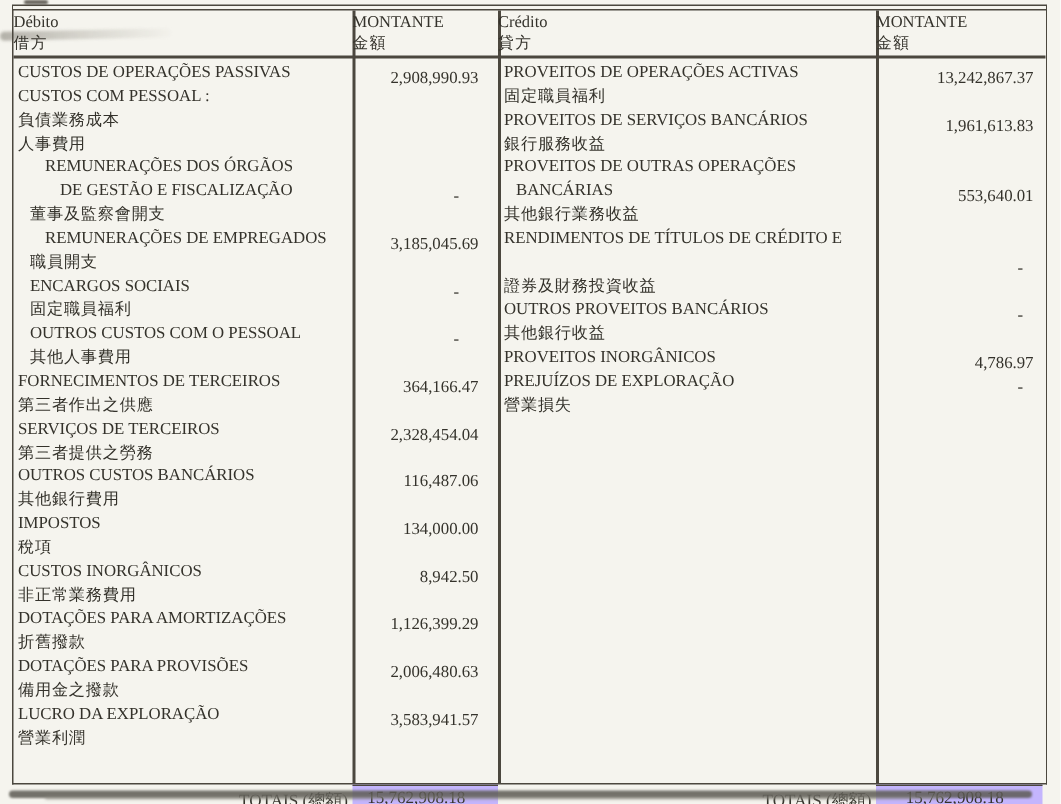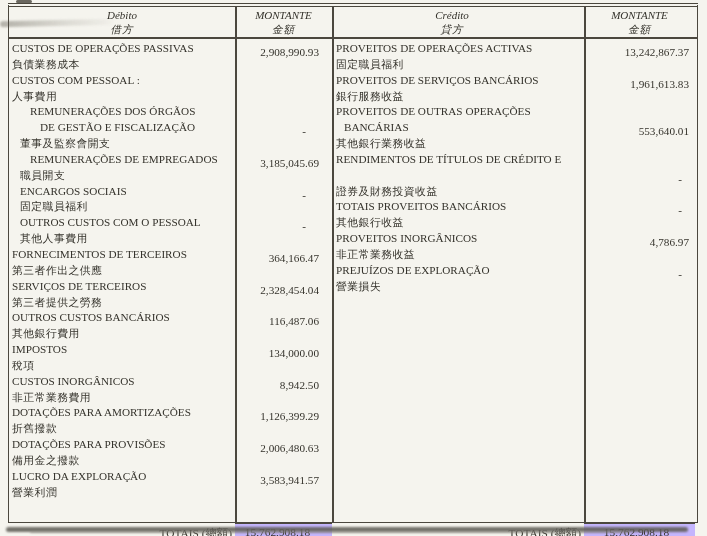--- a/index.html
+++ b/index.html
@@ -17,23 +17,22 @@
     border-left:1.5px solid #4b473e;
     border-right:1.5px solid #4b473e;
     border-bottom:1.5px solid #4b473e;
   }
   .vline{position:absolute;top:0;bottom:0;width:1.5px;background:#4b473e;}
   #v1{left:226px} #v2{left:323px} #v3{left:575px}
   .hsep{position:absolute;left:0;right:0;top:30px;height:1.5px;background:#4b473e;}
   
   .hcell{
     position:absolute;top:0;height:30px;box-sizing:border-box;
-    text-align:center;font-size:11px;line-height:14.5px;padding-top:1px;
+    font-size:11px;line-height:14.5px;padding-top:1px;
     white-space:nowrap;
-    font-style:italic;
   }
   #h-debit{left:0;width:226px}
   #h-damt{left:226px;width:97px}
   #h-credit{left:323px;width:240px}
   #h-camt{left:575px;width:111px}
   .hcell .zh{font-size:10.5px;letter-spacing:1px;}
   
   .lines{position:absolute;top:31px;padding-top:3px;box-sizing:border-box;}
   #lines-debit{left:0;width:323px}
   #lines-credit{left:324px;width:362px}
@@ -110,22 +109,22 @@
       <div class="pt">Crédito</div>
       <div class="zh">貸方</div>
     </div>
     <div class="hcell" id="h-camt">
       <div class="pt">MONTANTE</div>
       <div class="zh">金額</div>
     </div>
 
     <div class="lines" id="lines-debit">
         <div class="line i0"><span class="label pt">CUSTOS DE OPERAÇÕES PASSIVAS</span><span class="amt">2,908,990.93</span></div>
+        <div class="line i0"><span class="label pt">CUSTOS COM PESSOAL :</span></div>
         <div class="line i0"><span class="label zh">負債業務成本</span></div>
-        <div class="line i0"><span class="label pt">CUSTOS COM PESSOAL :</span></div>
         <div class="line i0"><span class="label zh">人事費用</span></div>
         <div class="line i2"><span class="label pt">REMUNERAÇÕES DOS ÓRGÃOS</span></div>
         <div class="line i3"><span class="label pt">DE GESTÃO E FISCALIZAÇÃO</span><span class="amt dash">-</span></div>
         <div class="line i1"><span class="label zh">董事及監察會開支</span></div>
         <div class="line i2"><span class="label pt">REMUNERAÇÕES DE EMPREGADOS</span><span class="amt">3,185,045.69</span></div>
         <div class="line i1"><span class="label zh">職員開支</span></div>
         <div class="line i1"><span class="label pt">ENCARGOS SOCIAIS</span><span class="amt dash">-</span></div>
         <div class="line i1"><span class="label zh">固定職員福利</span></div>
         <div class="line i1"><span class="label pt">OUTROS CUSTOS COM O PESSOAL</span><span class="amt dash">-</span></div>
         <div class="line i1"><span class="label zh">其他人事費用</span></div>
@@ -150,24 +149,23 @@
         <div class="line i0"><span class="label pt">PROVEITOS DE OPERAÇÕES ACTIVAS</span><span class="amt">13,242,867.37</span></div>
         <div class="line i0"><span class="label zh">固定職員福利</span></div>
         <div class="line i0"><span class="label pt">PROVEITOS DE SERVIÇOS BANCÁRIOS</span><span class="amt">1,961,613.83</span></div>
         <div class="line i0"><span class="label zh">銀行服務收益</span></div>
         <div class="line i0"><span class="label pt">PROVEITOS DE OUTRAS OPERAÇÕES</span></div>
         <div class="line i1"><span class="label pt">BANCÁRIAS</span><span class="amt">553,640.01</span></div>
         <div class="line i0"><span class="label zh">其他銀行業務收益</span></div>
         <div class="line i0"><span class="label pt">RENDIMENTOS DE TÍTULOS DE CRÉDITO E</span></div>
         <div class="line i1"><span class="amt dash">-</span></div>
         <div class="line i0"><span class="label zh">證券及財務投資收益</span></div>
-        <div class="line i0"><span class="label pt">TOTAIS PROVEITOS BANCÁRIOS</span><span class="amt dash">-</span></div>
+        <div class="line i0"><span class="label pt">OUTROS PROVEITOS BANCÁRIOS</span><span class="amt dash">-</span></div>
         <div class="line i0"><span class="label zh">其他銀行收益</span></div>
         <div class="line i0"><span class="label pt">PROVEITOS INORGÂNICOS</span><span class="amt">4,786.97</span></div>
-        <div class="line i0"><span class="label zh">非正常業務收益</span></div>
         <div class="line i0"><span class="label pt">PREJUÍZOS DE EXPLORAÇÃO</span><span class="amt dash">-</span></div>
         <div class="line i0"><span class="label zh">營業損失</span></div>
       </div>
 
     <div class="totals">
       <div class="t-label" id="t-label-debit">TOTAIS (總額)</div>
       <div class="t-box" id="t-box-debit">15,762,908.18</div>
       <div class="t-label" id="t-label-credit">TOTAIS (總額)</div>
       <div class="t-box" id="t-box-credit">15,762,908.18</div>
     </div>

